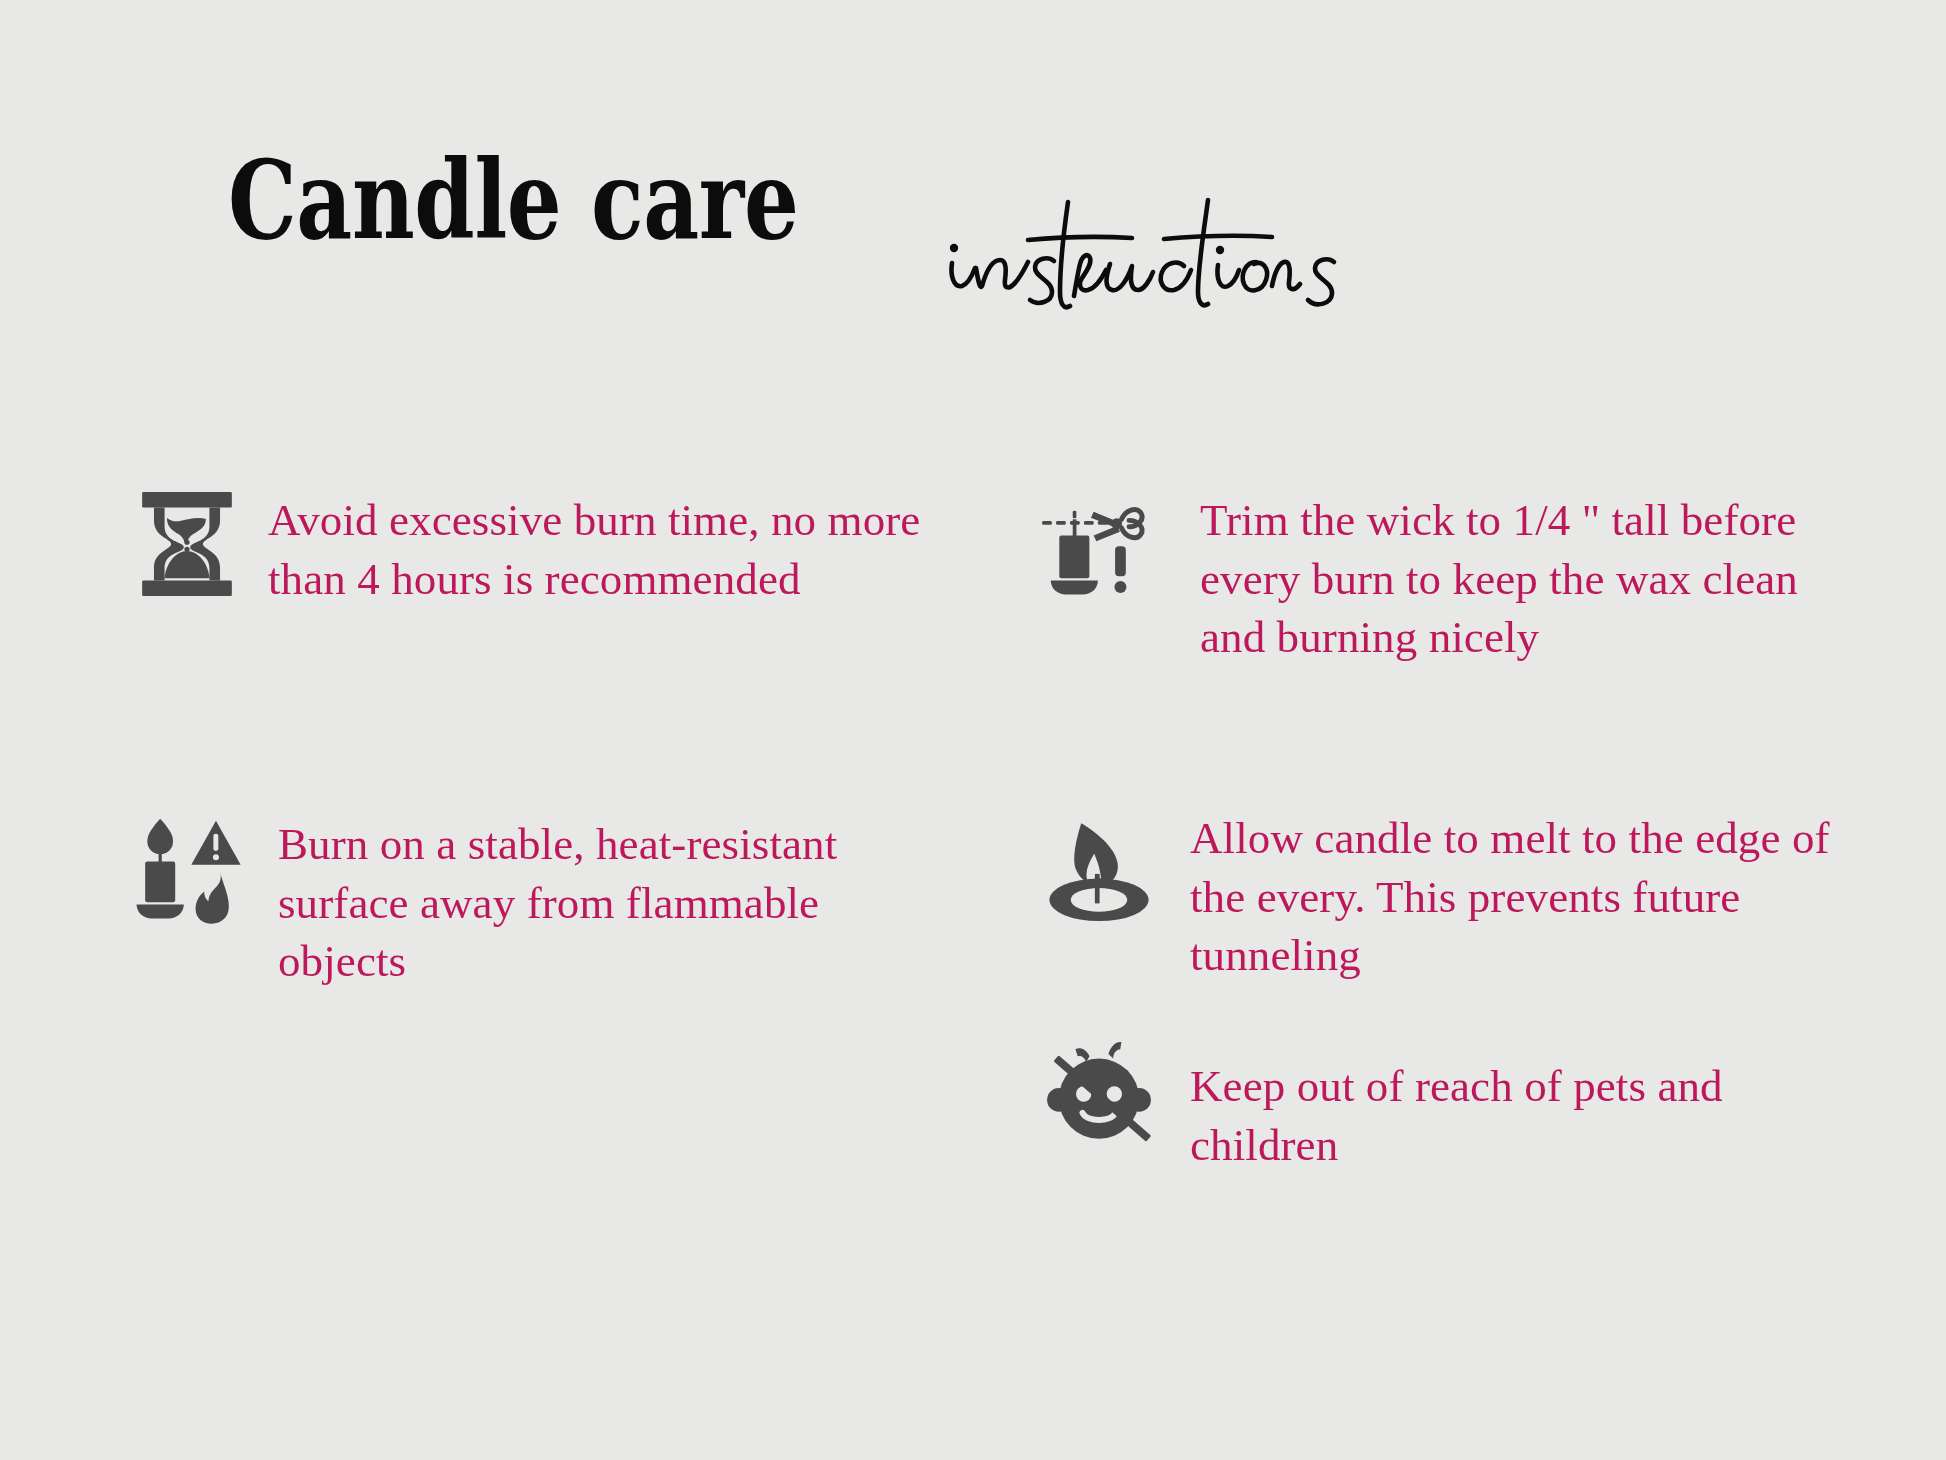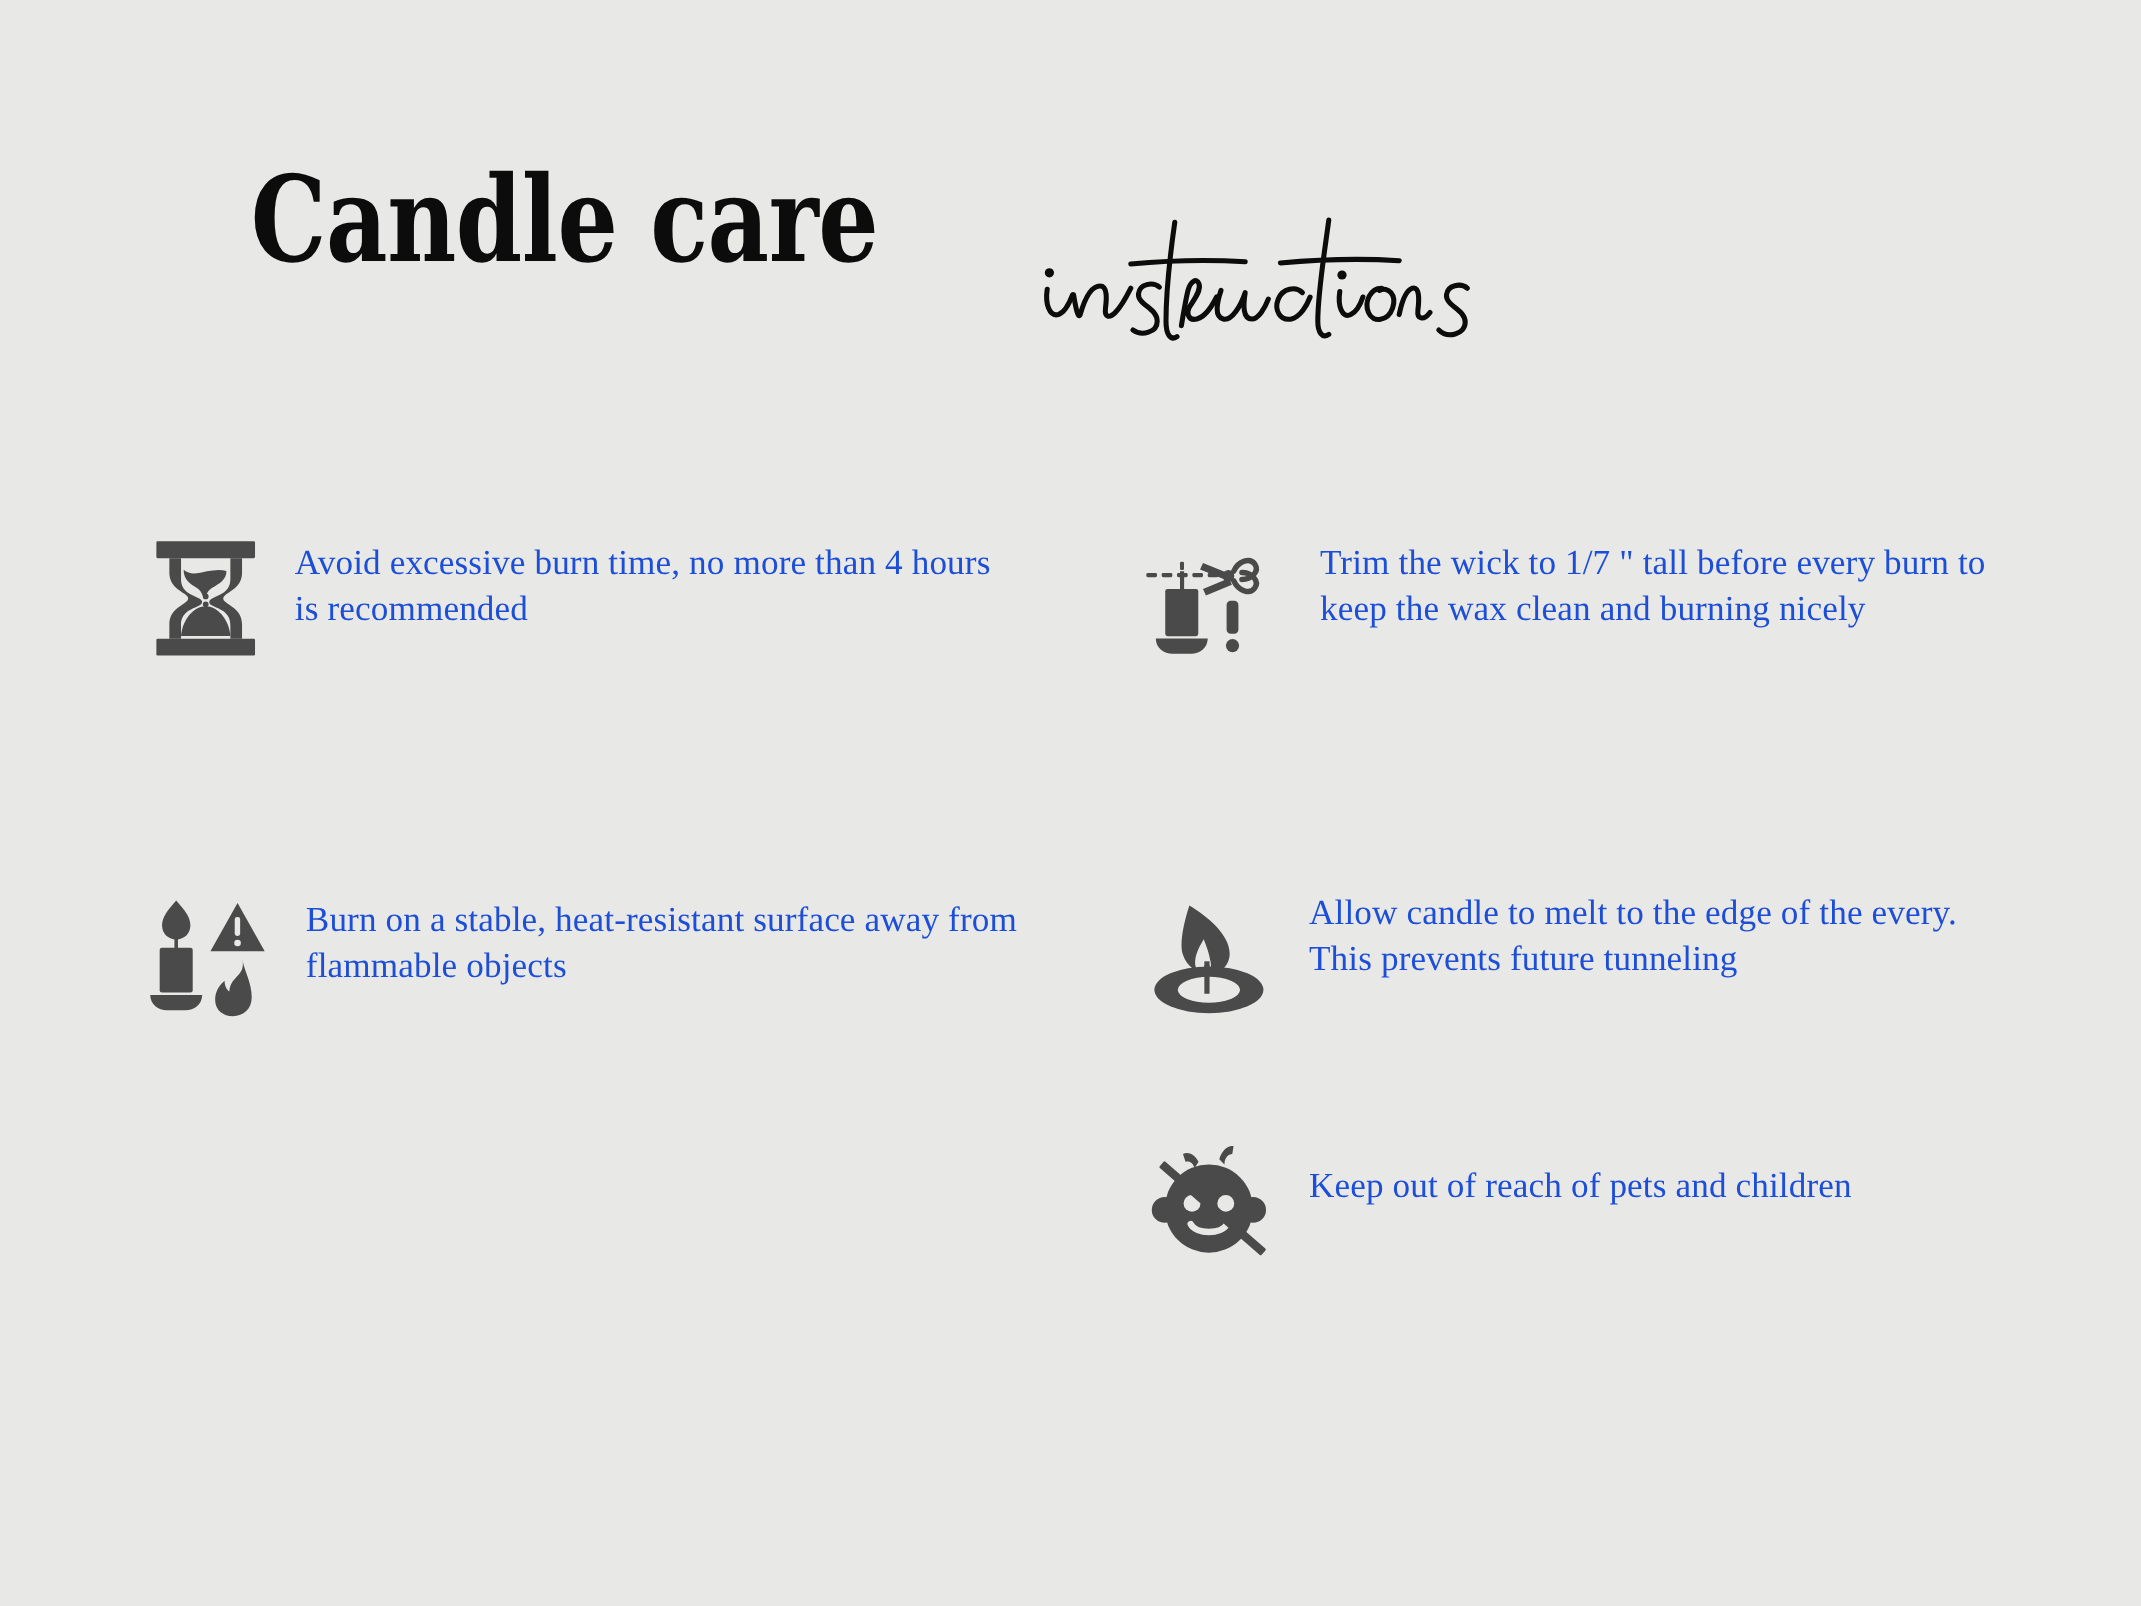--- a/index.html
+++ b/index.html
@@ -76,23 +76,23 @@
     justify-content: flex-start;
   }
   .care-item .icon-wrap svg {
     display: block;
     width: 118px;
     height: 118px;
   }
   .care-item .care-text {
     flex: 1 1 auto;
     font-family: "Liberation Serif", serif;
-    font-size: 32px;
+    font-size: 45px;
     line-height: 1.30;
-    color: #1d4ed8;
+    color: #be185d;
     padding-top: 6px;
     letter-spacing: 0.1px;
   }
 
   
   .col-left  { left: 128px; }
   .col-right { left: 1040px; }
   .row-1 { top: 485px; }
   .row-2 { top: 768px; margin-top: 41px; }
   .row-3 { top: 1035px; }
@@ -203,21 +203,21 @@
           <circle cx="71.5" cy="31" r="5"></circle>
 
           <path d="M76 27 c4 -9 14 -12 18 -6 c4 6 -3 13 -11 13" fill="none" stroke="#4a4a4a" stroke-width="4.6" stroke-linecap="round"></path>
           <path d="M76 35 c4 9 14 12 18 6 c4 -6 -3 -13 -11 -13" fill="none" stroke="#4a4a4a" stroke-width="4.6" stroke-linecap="round"></path>
 
           <rect x="70" y="52" width="10" height="28" rx="3.5"></rect>
           <circle cx="75" cy="90" r="5.6"></circle>
         </g>
       </svg>
     </div>
-    <div class="care-text">Trim the wick to 1/7 " tall before every burn to keep the wax clean and burning nicely</div>
+    <div class="care-text">Trim the wick to 1/4 " tall before every burn to keep the wax clean and burning nicely</div>
   </div>
 
   <div class="care-item col-left row-2">
     <div class="icon-wrap">
       <svg viewBox="0 0 110 100" aria-hidden="true">
         <g fill="#4a4a4a">
 
           <path d="M30 4 c7 8 12 14 12 21 c0 7 -5 12 -12 12 c-7 0 -12 -5 -12 -12 c0 -7 5 -13 12 -21 Z"></path>
 
           <rect x="28.5" y="36" width="3" height="9"></rect>

